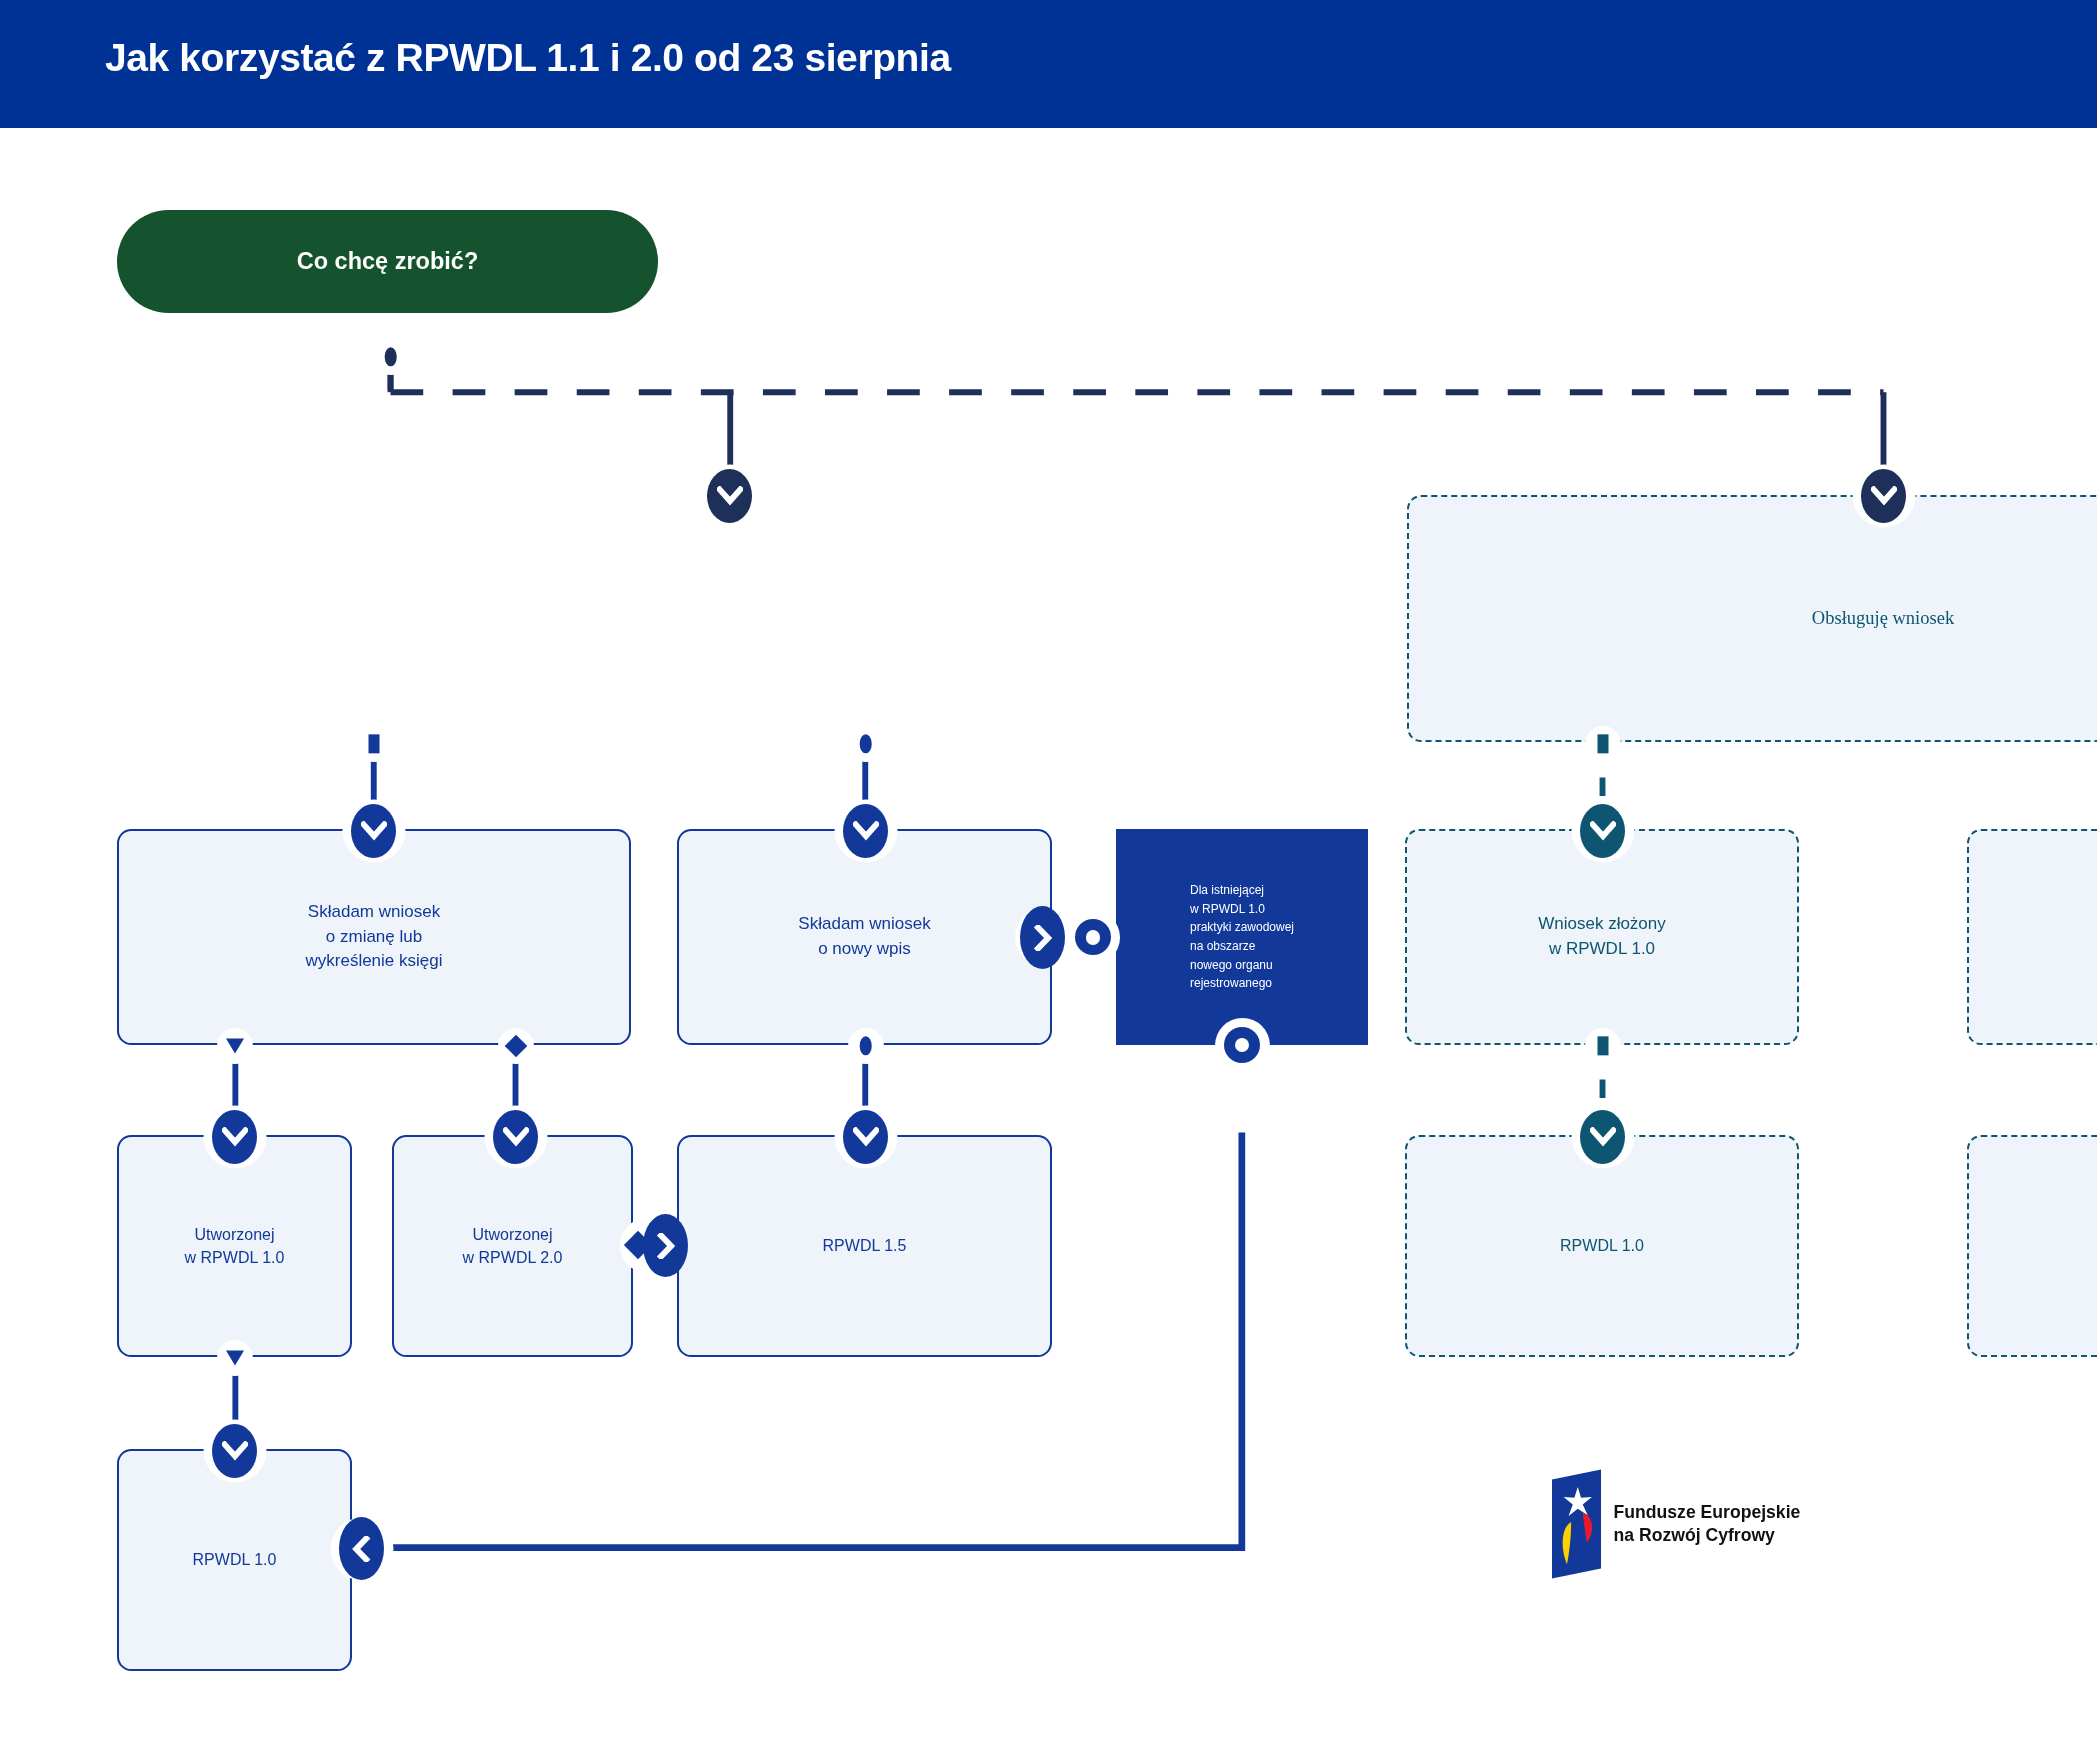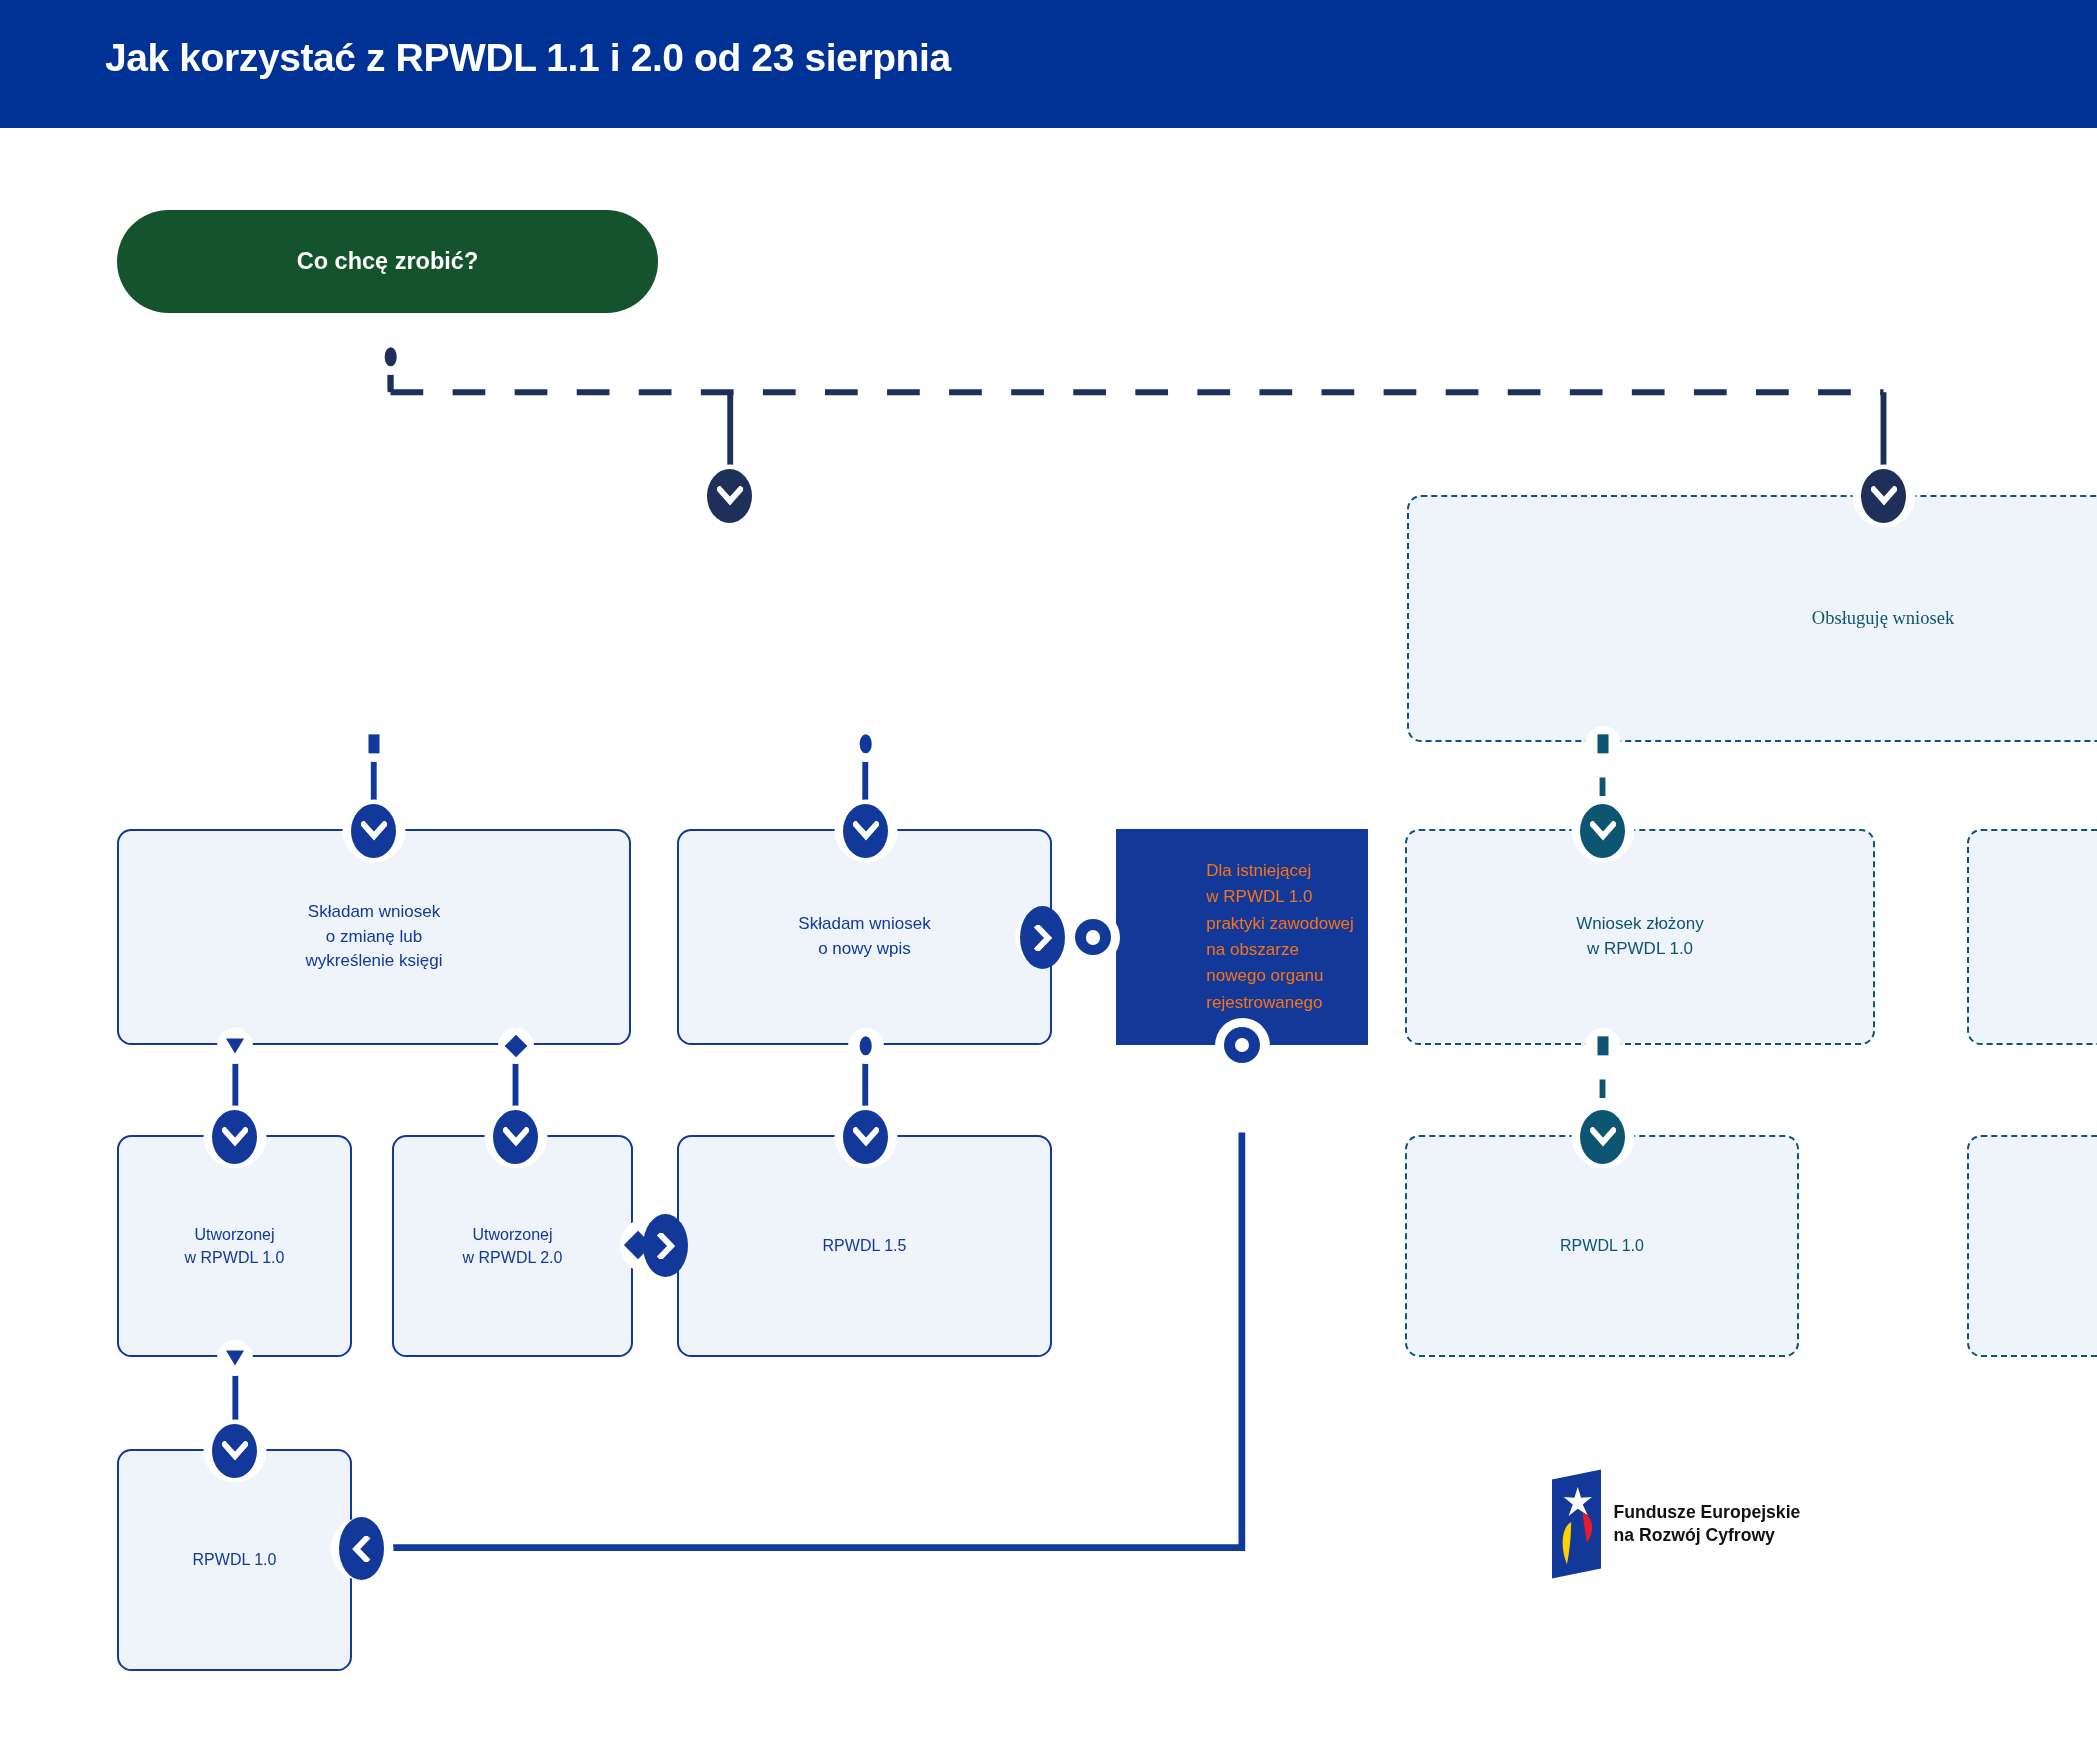--- a/index.html
+++ b/index.html
@@ -30,23 +30,23 @@
     background:#eef4f9;
     box-sizing:border-box;
     display:flex;align-items:center;justify-content:center;
     text-align:center;
     line-height:1.45;
   }
   .node .lbl{display:block;padding:0 9.2px;}
   .solid{border:2.5px solid #12399a;border-radius:14.3px;color:#12399a;}
   .dashed{border:2.9px dashed #0d5570;border-radius:14.3px;color:#0d5570;}
   .navybox{
-    background:#12399a;color:#f97316;border-radius:0;
-    font-size:17px;line-height:1.55;text-align:left;
-    align-items:center;justify-content:flex-end;
+    background:#12399a;color:#ffffff;border-radius:0;
+    font-size:12px;line-height:1.55;text-align:left;
+    align-items:center;justify-content:center;
   }
   .navybox .lbl{padding:0 14.3px;text-align:left;}
 
   
   #start-pill{
     position:absolute;left:117px;top:82px;width:541px;height:103px;
     background:#14532d;border-radius:52px;
     display:flex;align-items:center;justify-content:center;
     color:#ffffff;font-size:23.5px;font-weight:bold;
   }
@@ -324,21 +324,21 @@
       <svg width="26" height="20" viewBox="0 0 62 48">
           <path d="M6 8 L31 36 L56 8" stroke="#ffffff" stroke-width="14" fill="none" stroke-linecap="square"></path>
         </svg>
     </span>
   </div>
   <div class="dot teal" style="left:1584px;top:597px;width:37px;height:37px;">
     <span class="hole"></span>
       <span class="mark sq"></span>
   </div>
 
-  <div class="node dashed" style="left:1405px;top:701px;width:470px;height:216px;font-size:17px;">
+  <div class="node dashed" style="left:1405px;top:701px;width:394px;height:216px;font-size:17px;">
     <span class="lbl" style="white-space:pre-line;">Wniosek złożony
 w RPWDL 1.0</span>
   </div>
   <div class="badge chev teal" style="left:1571px;top:671px;">
     <span class="ring"></span>
     <span class="disc">
       <svg width="26" height="20" viewBox="0 0 62 48">
           <path d="M6 8 L31 36 L56 8" stroke="#ffffff" stroke-width="14" fill="none" stroke-linecap="square"></path>
         </svg>
     </span>

